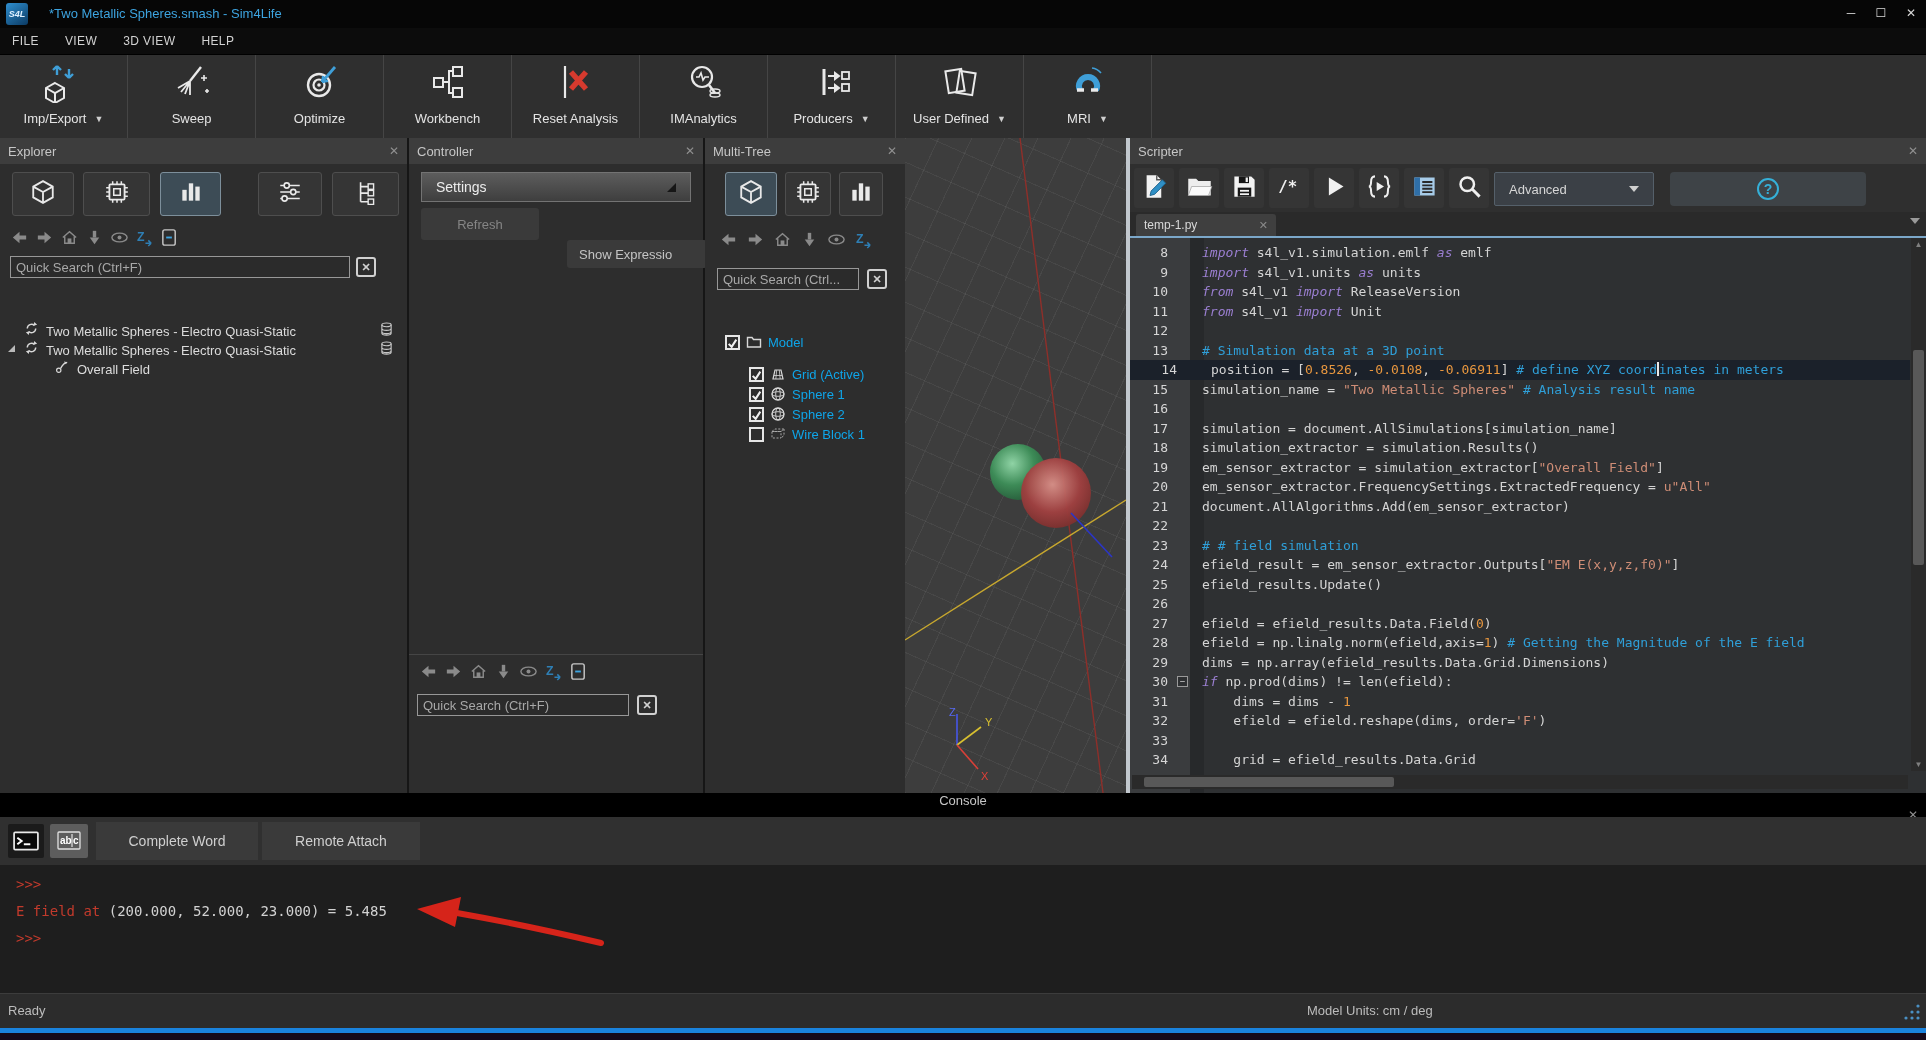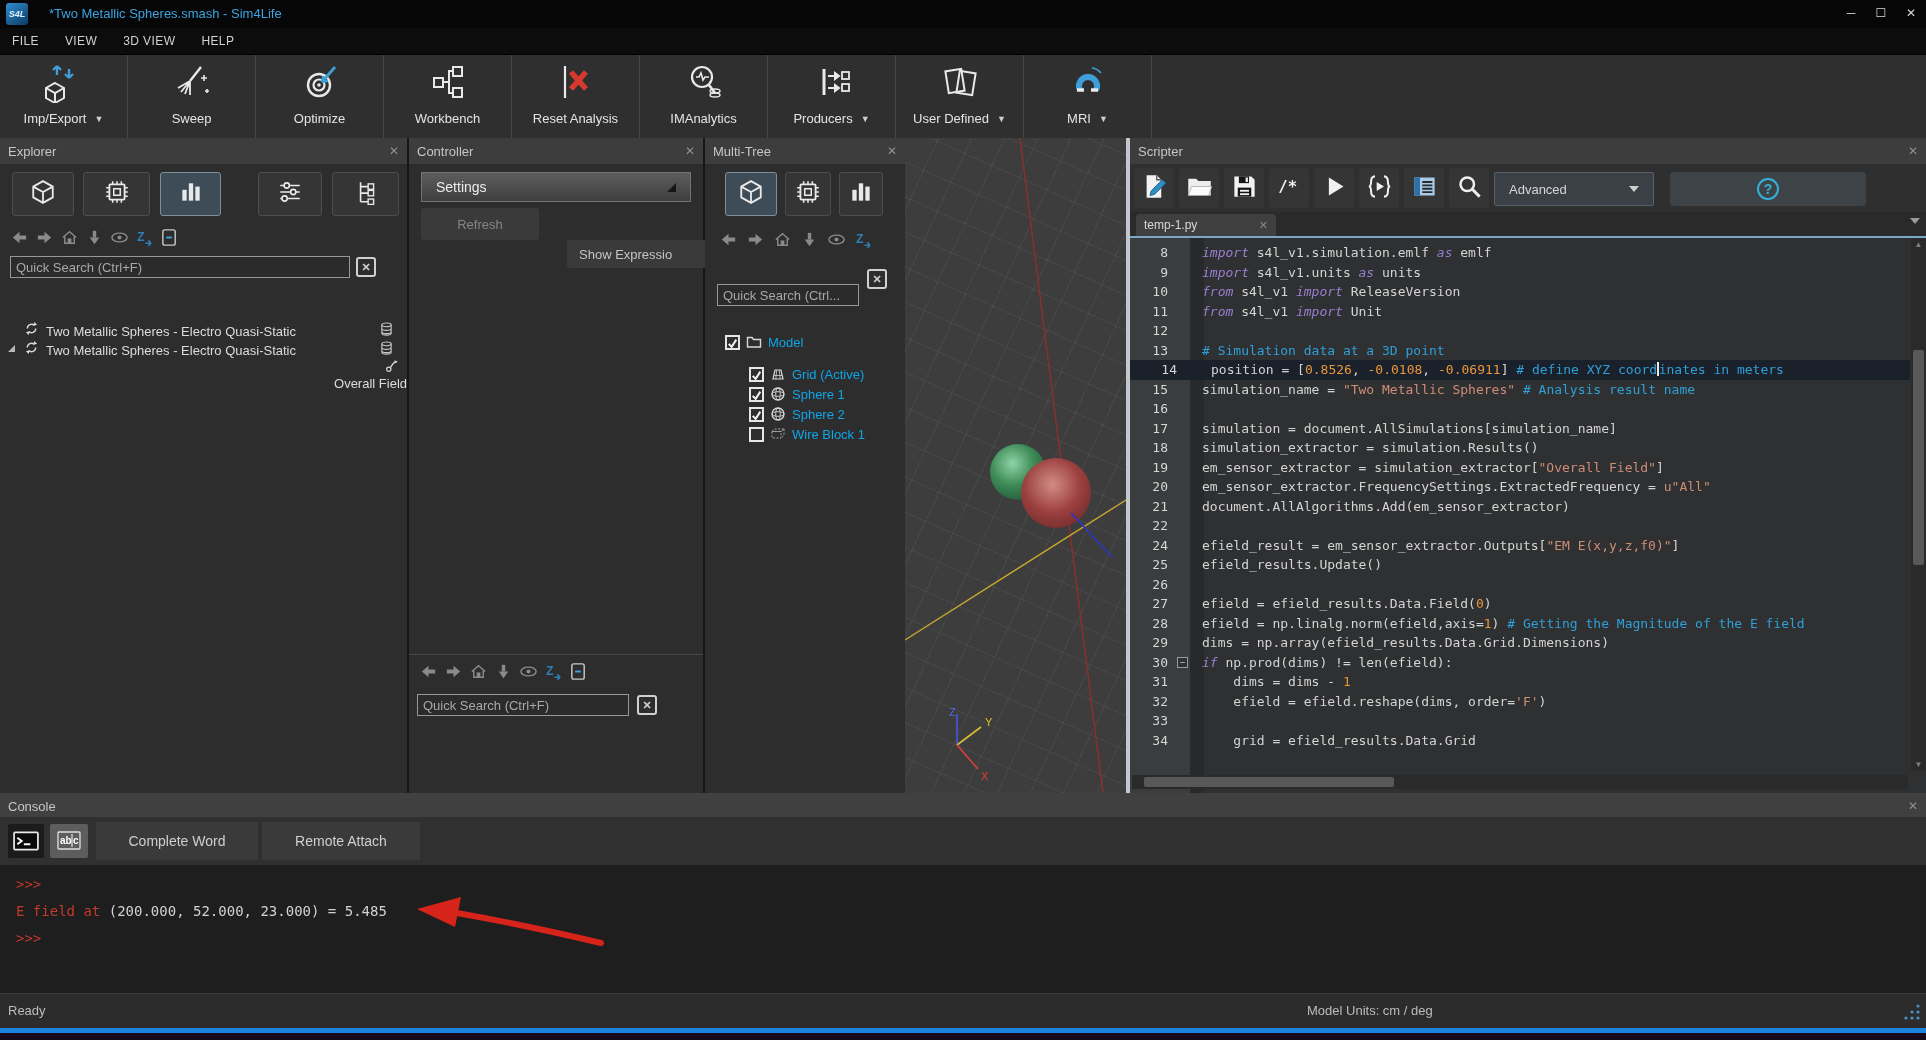--- a/index.html
+++ b/index.html
@@ -123,21 +123,21 @@
   .tok-num { color:#e8973f; } .tok-str { color:#cf8d76; }
   .caret { display:inline-block; width:1.5px; height:14px; background:#e8e8e8; vertical-align:-2px; }
   #vscroll { right:0; top:100px; bottom:22px; width:15px; background:#2a2a2a; }
   #vthumb { left:2px; top:112px; width:11px; height:215px; background:#585858; border-radius:2px; }
   .scroll-arrow { color:#808080; font-size:8px; width:100%; text-align:center; position:absolute; }
   #hscroll { left:2px; right:18px; bottom:4px; height:14px; background:#2a2a2a; }
   #hthumb { left:12px; top:2px; width:250px; height:10px; background:#585858; border-radius:2px; }
 
   
   #console { left:0; top:793px; width:1926px; height:200px; background:#1e1e1e; }
-  #console .ptitle { background:#404040; }
+  #console .ptitle { background:#000000;flex-direction:column; }
   #con-toolbar { left:0; top:24px; right:0; height:48px; background:#303030; }
   .con-btn { top:5px; height:38px; background:#3a3a3a; color:#cfcfcf; font-size:14px;
     display:flex; align-items:center; justify-content:center; }
   #term-btn { left:8px; top:7px; width:36px; height:34px; background:#1b1b1b; border-radius:2px;
     display:flex; align-items:center; justify-content:center; }
   #term-btn svg { width:26px; height:22px; }
   #abc-btn { left:50px; top:7px; width:38px; height:34px; background:#5d5d5d; border-radius:2px;
     display:flex; align-items:center; justify-content:center; }
   #abc-btn svg { width:26px; height:24px; }
   #con-out { left:16px; top:78px; font-family:"DejaVu Sans Mono",monospace; font-size:14px; }
@@ -367,21 +367,21 @@
             <span><svg viewBox="0 0 16 16" fill="none">
                 <path d="M3.5 8a4.5 4.5 0 0 1 7.6-3.2M12.5 8a4.5 4.5 0 0 1-7.6 3.2" stroke="#d8d8d8" stroke-width="1.5"></path>
                 <path d="M11 1l3 3-4 1z M5 15l-3-3 4-1z" fill="#d8d8d8"></path>
               </svg></span>
             <span>Two Metallic Spheres - Electro Quasi-Static</span>
             <span class="tree-db"><svg viewBox="0 0 14 16" fill="none">
                 <ellipse cx="7" cy="3" rx="5" ry="2" stroke="#c8c8c8" stroke-width="1.2"></ellipse>
                 <path d="M2 3v9c0 1.1 2.2 2 5 2s5-.9 5-2V3M2 7c0 1.1 2.2 2 5 2s5-.9 5-2M2 10.5c0 1.1 2.2 2 5 2s5-.9 5-2" stroke="#c8c8c8" stroke-width="1.2"></path>
               </svg></span>
           </div>
-          <div class="tree-row" style="padding-left: 55px; flex-direction: column;">
+          <div class="tree-row" style="padding-left: 55px;">
             <span><svg viewBox="0 0 16 16" fill="none">
                 <circle cx="4" cy="12" r="2.3" stroke="#d8d8d8" stroke-width="1.3"></circle>
                 <path d="M6 10Q9 4 13 3.5" stroke="#d8d8d8" stroke-width="1.4"></path>
                 <path d="M13 3.5l-3.5-.8 2 3z" fill="#d8d8d8"></path>
               </svg></span>
             <span>Overall Field</span>
           </div>
         </div>
     </div>
 
@@ -472,21 +472,21 @@
             </svg></span>
           <span><svg viewBox="0 0 20 20" fill="none">
               <ellipse cx="10" cy="10" rx="8" ry="4.6" stroke="#8a8a8a" stroke-width="1.5"></ellipse>
               <circle cx="10" cy="10" r="2.1" fill="#8a8a8a"></circle>
             </svg></span>
           <span><svg viewBox="0 0 20 20" fill="none">
               <text x="2" y="14" font-size="13" font-weight="bold" fill="#2e7fb5" font-family="Liberation Sans,sans-serif">Z</text>
               <path d="M11 16h6M17 16l-3-3M17 16l-3 3" stroke="#2e7fb5" stroke-width="1.6"></path>
             </svg></span>
         </div>
-      <div class="qsearch abs" style="left:12px;top:146px;width:142px;">Quick Search (Ctrl...</div>
+      <div class="qsearch abs" style="left:12px;top:130px;width:142px;">Quick Search (Ctrl...</div>
       <div class="qx abs" style="left:162px;top:131px;">✕</div>
       <div class="abs" id="mt-tree" style="left:0;top:192px;right:0;">
           <div class="chk-row" style="padding-left: 20px;">
             <span class="chk">
               <svg viewBox="0 0 13 12" fill="none">
                 <path d="M2 7l3.5 3.5L11 2" stroke="#f0f0f0" stroke-width="2.4"></path>
               </svg>
             </span>
             <span class="obj-ic"><svg viewBox="0 0 16 16" fill="none">
                 <path d="M1.5 13V3.5H6l1.5 2h7V13z" stroke="#d8d8d8" stroke-width="1.4"></path>
@@ -664,20 +664,21 @@
             <div class="code-line"><span class="ln">13</span><span class="foldcol"></span><span class="codetext"><span class="tok-com"># Simulation data at a 3D point</span></span></div>
             <div class="code-line current"><span class="ln">14</span><span class="foldcol"></span><span class="codetext"><span class="tok-pln">position = [</span><span class="tok-num">0.8526</span><span class="tok-pln">, </span><span class="tok-num">-0.0108</span><span class="tok-pln">, </span><span class="tok-num">-0.06911</span><span class="tok-pln">] </span><span class="tok-com"># define XYZ coord</span><span class="caret"></span><span class="tok-com">inates in meters</span></span></div>
             <div class="code-line"><span class="ln">15</span><span class="foldcol"></span><span class="codetext"><span class="tok-pln">simulation_name = </span><span class="tok-str">"Two Metallic Spheres"</span><span class="tok-pln"> </span><span class="tok-com"># Analysis result name</span></span></div>
             <div class="code-line"><span class="ln">16</span><span class="foldcol"></span><span class="codetext"></span></div>
             <div class="code-line"><span class="ln">17</span><span class="foldcol"></span><span class="codetext"><span class="tok-pln">simulation = document.AllSimulations[simulation_name]</span></span></div>
             <div class="code-line"><span class="ln">18</span><span class="foldcol"></span><span class="codetext"><span class="tok-pln">simulation_extractor = simulation.Results()</span></span></div>
             <div class="code-line"><span class="ln">19</span><span class="foldcol"></span><span class="codetext"><span class="tok-pln">em_sensor_extractor = simulation_extractor[</span><span class="tok-str">"Overall Field"</span><span class="tok-pln">]</span></span></div>
             <div class="code-line"><span class="ln">20</span><span class="foldcol"></span><span class="codetext"><span class="tok-pln">em_sensor_extractor.FrequencySettings.ExtractedFrequency = </span><span class="tok-str">u"All"</span></span></div>
             <div class="code-line"><span class="ln">21</span><span class="foldcol"></span><span class="codetext"><span class="tok-pln">document.AllAlgorithms.Add(em_sensor_extractor)</span></span></div>
             <div class="code-line"><span class="ln">22</span><span class="foldcol"></span><span class="codetext"></span></div>
+            <div class="code-line"><span class="ln">23</span><span class="foldcol"></span><span class="codetext"><span class="tok-com"># # field simulation</span></span></div>
             <div class="code-line"><span class="ln">24</span><span class="foldcol"></span><span class="codetext"><span class="tok-pln">efield_result = em_sensor_extractor.Outputs[</span><span class="tok-str">"EM E(x,y,z,f0)"</span><span class="tok-pln">]</span></span></div>
             <div class="code-line"><span class="ln">25</span><span class="foldcol"></span><span class="codetext"><span class="tok-pln">efield_results.Update()</span></span></div>
             <div class="code-line"><span class="ln">26</span><span class="foldcol"></span><span class="codetext"></span></div>
             <div class="code-line"><span class="ln">27</span><span class="foldcol"></span><span class="codetext"><span class="tok-pln">efield = efield_results.Data.Field(</span><span class="tok-num">0</span><span class="tok-pln">)</span></span></div>
             <div class="code-line"><span class="ln">28</span><span class="foldcol"></span><span class="codetext"><span class="tok-pln">efield = np.linalg.norm(efield,axis=</span><span class="tok-num">1</span><span class="tok-pln">) </span><span class="tok-com"># Getting the Magnitude of the E field</span></span></div>
             <div class="code-line"><span class="ln">29</span><span class="foldcol"></span><span class="codetext"><span class="tok-pln">dims = np.array(efield_results.Data.Grid.Dimensions)</span></span></div>
             <div class="code-line"><span class="ln">30</span><span class="foldcol"><span class="foldbox">−</span></span><span class="codetext"><span class="tok-kw">if</span><span class="tok-pln"> np.prod(dims) != len(efield):</span></span></div>
             <div class="code-line"><span class="ln">31</span><span class="foldcol"></span><span class="codetext"><span class="tok-pln">    dims = dims - </span><span class="tok-num">1</span></span></div>
             <div class="code-line"><span class="ln">32</span><span class="foldcol"></span><span class="codetext"><span class="tok-pln">    efield = efield.reshape(dims, order=</span><span class="tok-str">'F'</span><span class="tok-pln">)</span></span></div>
             <div class="code-line"><span class="ln">33</span><span class="foldcol"></span><span class="codetext"></span></div>

